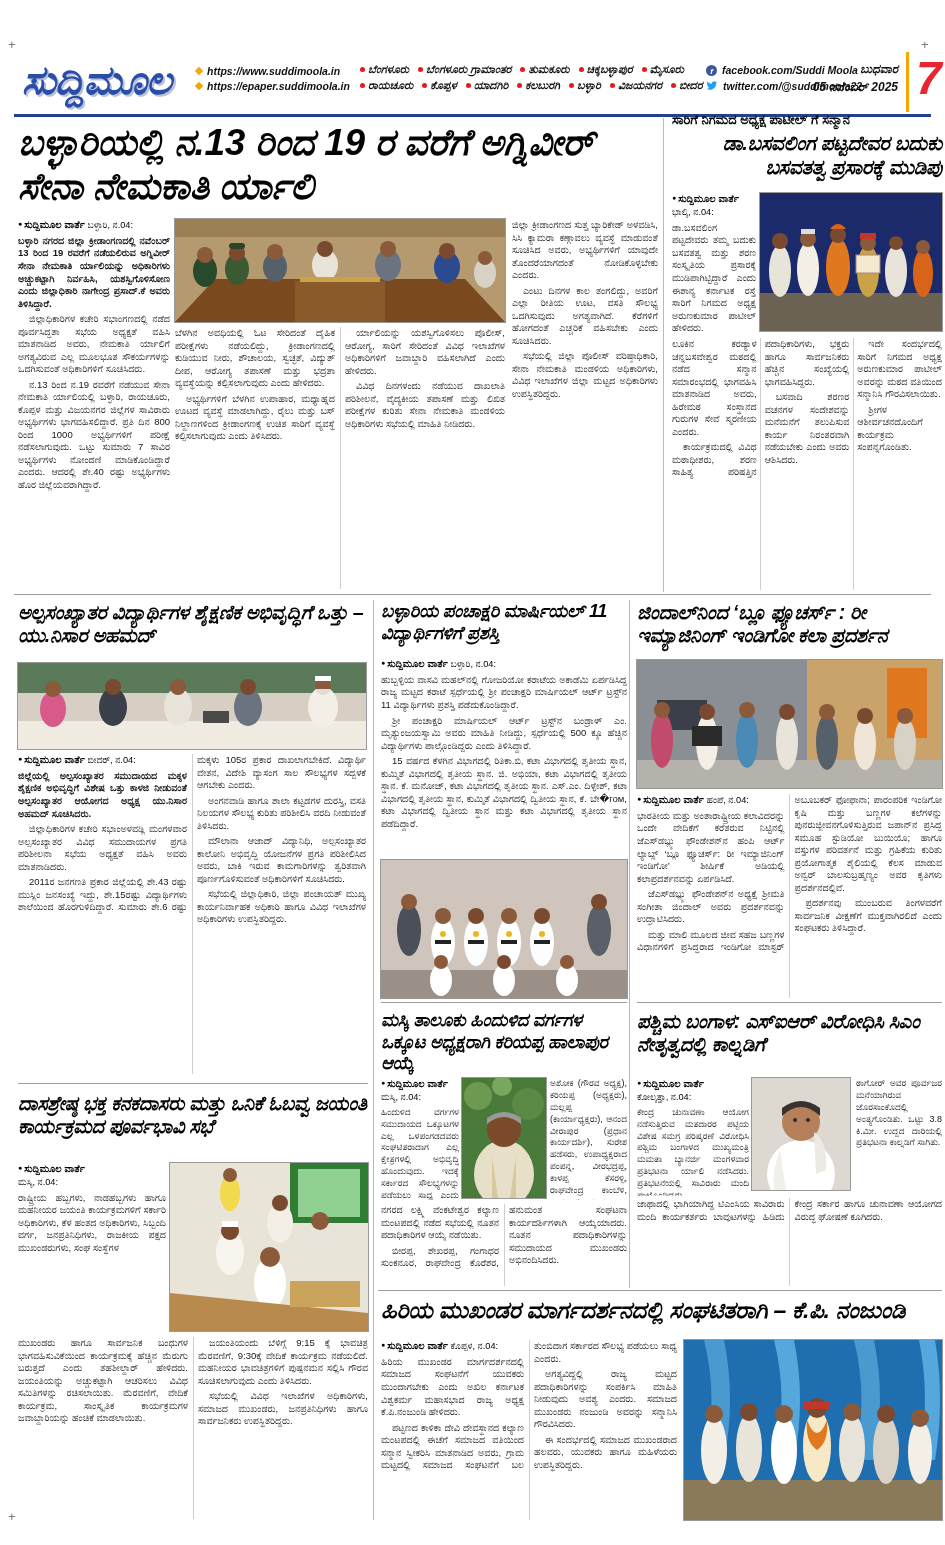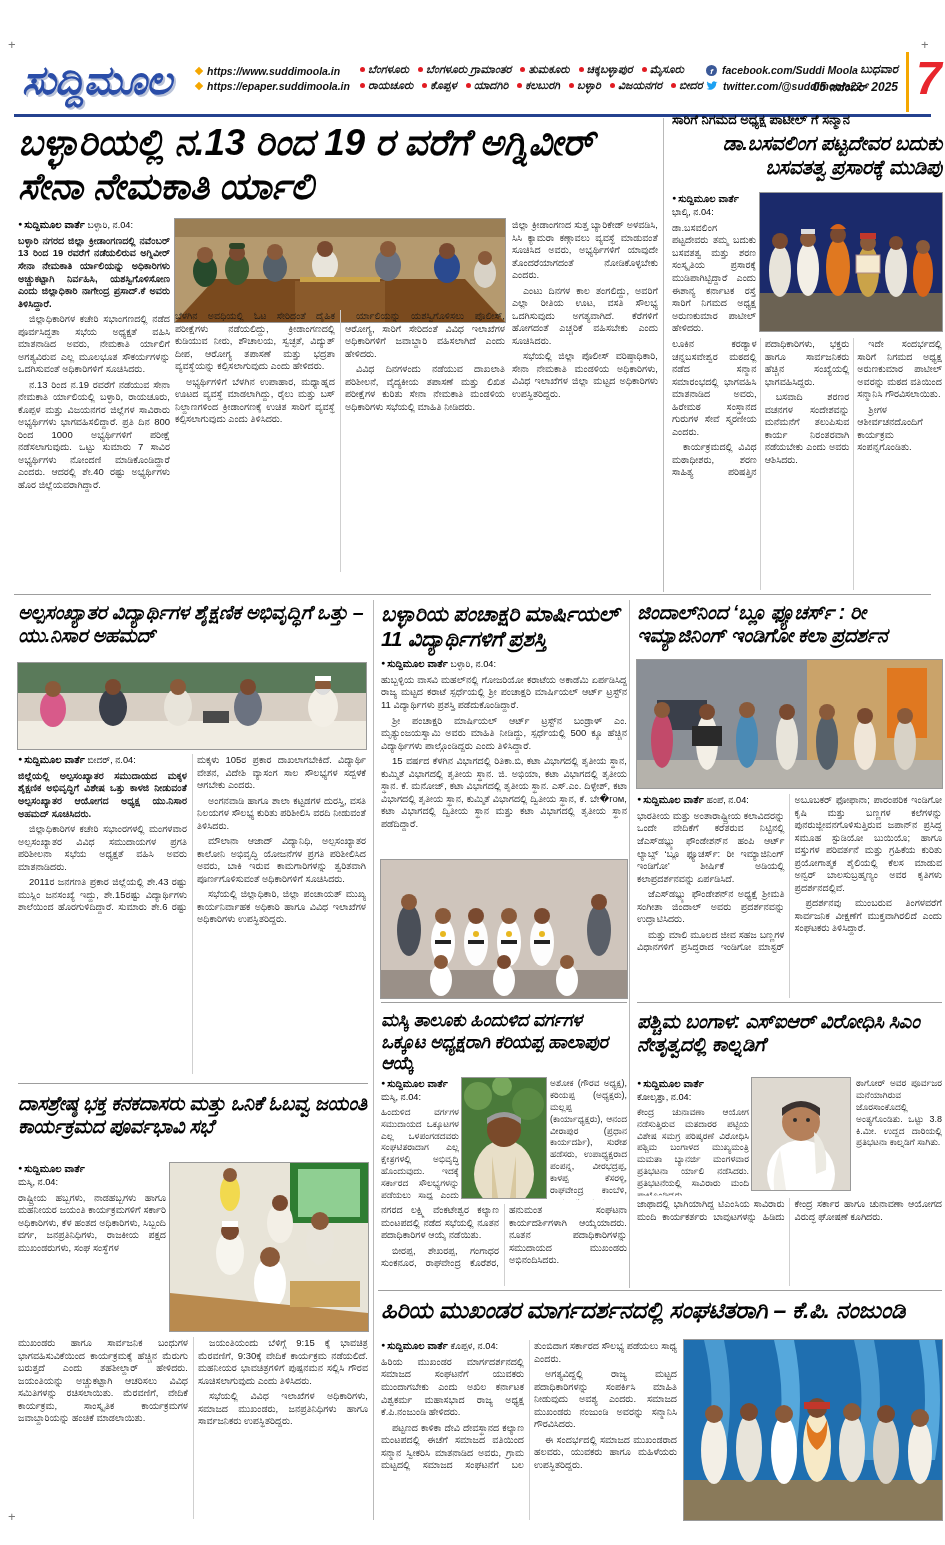--- a/index.html
+++ b/index.html
@@ -170,21 +170,21 @@
       <ellipse cx="213" cy="46" rx="13" ry="16" fill="#6b7280"></ellipse>
         <circle cx="213" cy="30" r="8" fill="#8a5a3a"></circle>
       <ellipse cx="272" cy="48" rx="13" ry="16" fill="#2b4a8f"></ellipse>
         <circle cx="272" cy="32" r="8" fill="#7a4a30"></circle>
       <ellipse cx="310" cy="54" rx="11" ry="15" fill="#d8d2c6"></ellipse>
         <circle cx="310" cy="39" r="7" fill="#8a5a3a"></circle>
       <rect x="125" y="58" width="80" height="5" fill="#caa349"></rect>
     </svg>
   </div>
 
-  <div class="abs bt cols2" style="left:175px;top:310px;width:330px;height:262px;overflow:hidden;">
+  <div class="abs bt cols2" style="left:175px;top:327px;width:330px;height:262px;overflow:hidden;">
     <p class="nofi">ಬೆಳಗಿನ ಅವಧಿಯಲ್ಲಿ ಓಟ ಸೇರಿದಂತೆ ದೈಹಿಕ ಪರೀಕ್ಷೆಗಳು ನಡೆಯಲಿದ್ದು, ಕ್ರೀಡಾಂಗಣದಲ್ಲಿ ಕುಡಿಯುವ ನೀರು, ಶೌಚಾಲಯ, ಸ್ವಚ್ಛತೆ, ವಿದ್ಯುತ್ ದೀಪ, ಆರೋಗ್ಯ ತಪಾಸಣೆ ಮತ್ತು ಭದ್ರತಾ ವ್ಯವಸ್ಥೆಯನ್ನು ಕಲ್ಪಿಸಲಾಗುವುದು ಎಂದು ಹೇಳಿದರು.</p>
     <p>ಅಭ್ಯರ್ಥಿಗಳಿಗೆ ಬೆಳಗಿನ ಉಪಾಹಾರ, ಮಧ್ಯಾಹ್ನದ ಊಟದ ವ್ಯವಸ್ಥೆ ಮಾಡಲಾಗಿದ್ದು, ರೈಲು ಮತ್ತು ಬಸ್ ನಿಲ್ದಾಣಗಳಿಂದ ಕ್ರೀಡಾಂಗಣಕ್ಕೆ ಉಚಿತ ಸಾರಿಗೆ ವ್ಯವಸ್ಥೆ ಕಲ್ಪಿಸಲಾಗುವುದು ಎಂದು ತಿಳಿಸಿದರು.</p>
     <p>ರ್ಯಾಲಿಯನ್ನು ಯಶಸ್ವಿಗೊಳಿಸಲು ಪೊಲೀಸ್, ಆರೋಗ್ಯ, ಸಾರಿಗೆ ಸೇರಿದಂತೆ ವಿವಿಧ ಇಲಾಖೆಗಳ ಅಧಿಕಾರಿಗಳಿಗೆ ಜವಾಬ್ದಾರಿ ವಹಿಸಲಾಗಿದೆ ಎಂದು ಹೇಳಿದರು.</p>
     <p>ವಿವಿಧ ದಿನಗಳಂದು ನಡೆಯುವ ದಾಖಲಾತಿ ಪರಿಶೀಲನೆ, ವೈದ್ಯಕೀಯ ತಪಾಸಣೆ ಮತ್ತು ಲಿಖಿತ ಪರೀಕ್ಷೆಗಳ ಕುರಿತು ಸೇನಾ ನೇಮಕಾತಿ ಮಂಡಳಿಯ ಅಧಿಕಾರಿಗಳು ಸಭೆಯಲ್ಲಿ ಮಾಹಿತಿ ನೀಡಿದರು.</p>
   </div>
 
   <div class="abs bt" style="left:512px;top:219px;width:146px;height:370px;overflow:hidden;">
     <p class="nofi">ಜಿಲ್ಲಾ ಕ್ರೀಡಾಂಗಣದ ಸುತ್ತ ಬ್ಯಾರಿಕೇಡ್ ಅಳವಡಿಸಿ, ಸಿಸಿ ಕ್ಯಾಮರಾ ಕಣ್ಗಾವಲು ವ್ಯವಸ್ಥೆ ಮಾಡುವಂತೆ ಸೂಚಿಸಿದ ಅವರು, ಅಭ್ಯರ್ಥಿಗಳಿಗೆ ಯಾವುದೇ ತೊಂದರೆಯಾಗದಂತೆ ನೋಡಿಕೊಳ್ಳಬೇಕು ಎಂದರು.</p>
     <p>ಎಂಟು ದಿನಗಳ ಕಾಲ ತಂಗಲಿದ್ದು, ಅವರಿಗೆ ಎಲ್ಲಾ ರೀತಿಯ ಊಟ, ವಸತಿ ಸೌಲಭ್ಯ ಒದಗಿಸುವುದು ಅಗತ್ಯವಾಗಿದೆ. ಕೆರೆಗಳಿಗೆ ಹೋಗದಂತೆ ಎಚ್ಚರಿಕೆ ವಹಿಸಬೇಕು ಎಂದು ಸೂಚಿಸಿದರು.</p>
     <p>ಸಭೆಯಲ್ಲಿ ಜಿಲ್ಲಾ ಪೊಲೀಸ್ ವರಿಷ್ಠಾಧಿಕಾರಿ, ಸೇನಾ ನೇಮಕಾತಿ ಮಂಡಳಿಯ ಅಧಿಕಾರಿಗಳು, ವಿವಿಧ ಇಲಾಖೆಗಳ ಜಿಲ್ಲಾ ಮಟ್ಟದ ಅಧಿಕಾರಿಗಳು ಉಪಸ್ಥಿತರಿದ್ದರು.</p>
@@ -255,21 +255,21 @@
         <circle cx="305" cy="23" r="8" fill="#8a5a3a"></circle>
         <rect x="297" y="13" width="16" height="5" fill="#fff"></rect>
         <path d="M297 26 q8 12 16 0 z" fill="#ddd"></path>
       <rect x="185" y="48" width="26" height="12" fill="#4a4a4a"></rect>
     </svg>
   </div>
 
   <div class="abs bt cols2" style="left:18px;top:754px;width:348px;height:320px;overflow:hidden;">
     <div class="byline"><span class="bdot">●</span><span>ಸುದ್ದಿಮೂಲ ವಾರ್ತೆ</span> <span class="dl">ಬೀದರ್, ನ.04:</span></div>
     <p class="lead nofi">ಜಿಲ್ಲೆಯಲ್ಲಿ ಅಲ್ಪಸಂಖ್ಯಾತರ ಸಮುದಾಯದ ಮಕ್ಕಳ ಶೈಕ್ಷಣಿಕ ಅಭಿವೃದ್ಧಿಗೆ ವಿಶೇಷ ಒತ್ತು ಕಾಳಜಿ ನೀಡುವಂತೆ ಅಲ್ಪಸಂಖ್ಯಾತರ ಆಯೋಗದ ಅಧ್ಯಕ್ಷ ಯು.ನಿಸಾರ ಅಹಮದ್ ಸೂಚಿಸಿದರು.</p>
-    <p>ಜಿಲ್ಲಾಧಿಕಾರಿಗಳ ಕಚೇರಿ ಸಭಾಂರಗಳಲ್ಲಿ ಮಂಗಳವಾರ ಅಲ್ಪಸಂಖ್ಯಾತರ ವಿವಿಧ ಸಮುದಾಯಗಳ ಪ್ರಗತಿ ಪರಿಶೀಲನಾ ಸಭೆಯ ಅಧ್ಯಕ್ಷತೆ ವಹಿಸಿ ಅವರು ಮಾತನಾಡಿದರು.</p>
+    <p>ಜಿಲ್ಲಾಧಿಕಾರಿಗಳ ಕಚೇರಿ ಸಭಾಂಅಳವಡ್ಲಿ ಮಂಗಳವಾರ ಅಲ್ಪಸಂಖ್ಯಾತರ ವಿವಿಧ ಸಮುದಾಯಗಳ ಪ್ರಗತಿ ಪರಿಶೀಲನಾ ಸಭೆಯ ಅಧ್ಯಕ್ಷತೆ ವಹಿಸಿ ಅವರು ಮಾತನಾಡಿದರು.</p>
     <p>2011ರ ಜನಗಣತಿ ಪ್ರಕಾರ ಜಿಲ್ಲೆಯಲ್ಲಿ ಶೇ.43 ರಷ್ಟು ಮುಸ್ಲಿಂ ಜನಸಂಖ್ಯೆ ಇದ್ದು, ಶೇ.15ರಷ್ಟು ವಿದ್ಯಾರ್ಥಿಗಳು ಶಾಲೆಯಿಂದ ಹೊರಗುಳಿದಿದ್ದಾರೆ. ಸುಮಾರು ಶೇ.6 ರಷ್ಟು ಮಕ್ಕಳು 105ರ ಪ್ರಕಾರ ದಾಖಲಾಗಬೇಕಿದೆ. ವಿದ್ಯಾರ್ಥಿ ವೇತನ, ವಿದೇಶಿ ವ್ಯಾಸಂಗ ಸಾಲ ಸೌಲಭ್ಯಗಳ ಸದ್ಬಳಕೆ ಆಗಬೇಕು ಎಂದರು.</p>
     <p>ಅಂಗನವಾಡಿ ಹಾಗೂ ಶಾಲಾ ಕಟ್ಟಡಗಳ ದುರಸ್ತಿ, ವಸತಿ ನಿಲಯಗಳ ಸೌಲಭ್ಯ ಕುರಿತು ಪರಿಶೀಲಿಸಿ ವರದಿ ನೀಡುವಂತೆ ತಿಳಿಸಿದರು.</p>
     <p>ಮೌಲಾನಾ ಆಜಾದ್ ವಿದ್ಯಾನಿಧಿ, ಅಲ್ಪಸಂಖ್ಯಾತರ ಕಾಲೋನಿ ಅಭಿವೃದ್ಧಿ ಯೋಜನೆಗಳ ಪ್ರಗತಿ ಪರಿಶೀಲಿಸಿದ ಅವರು, ಬಾಕಿ ಇರುವ ಕಾಮಗಾರಿಗಳನ್ನು ತ್ವರಿತವಾಗಿ ಪೂರ್ಣಗೊಳಿಸುವಂತೆ ಅಧಿಕಾರಿಗಳಿಗೆ ಸೂಚಿಸಿದರು.</p>
     <p>ಸಭೆಯಲ್ಲಿ ಜಿಲ್ಲಾಧಿಕಾರಿ, ಜಿಲ್ಲಾ ಪಂಚಾಯತ್ ಮುಖ್ಯ ಕಾರ್ಯನಿರ್ವಾಹಕ ಅಧಿಕಾರಿ ಹಾಗೂ ವಿವಿಧ ಇಲಾಖೆಗಳ ಅಧಿಕಾರಿಗಳು ಉಪಸ್ಥಿತರಿದ್ದರು.</p>
   </div>
 
   <div class="abs hr" style="left:18px;top:1083px;width:350px;"></div>
 
   <div class="abs hl" style="left:18px;top:1092px;width:352px;font-size:19.5px;">ದಾಸಶ್ರೇಷ್ಠ ಭಕ್ತ ಕನಕದಾಸರು ಮತ್ತು ಒನಿಕೆ ಓಬವ್ವ ಜಯಂತಿ ಕಾರ್ಯಕ್ರಮದ ಪೂರ್ವಭಾವಿ ಸಭೆ</div>
 
@@ -298,21 +298,21 @@
       <rect x="120" y="118" width="70" height="26" fill="#caa35d"></rect>
     </svg>
   </div>
 
   <div class="abs bt cols2" style="left:18px;top:1337px;width:350px;height:182px;overflow:hidden;">
     <p class="nofi">ಮುಖಂಡರು ಹಾಗೂ ಸಾರ್ವಜನಿಕ ಬಂಧುಗಳ ಭಾಗವಹಿಸುವಿಕೆಯಿಂದ ಕಾರ್ಯಕ್ರಮಕ್ಕೆ ಹೆಚ್ಚಿನ ಮೆರುಗು ಬರುತ್ತದೆ ಎಂದು ತಹಶೀಲ್ದಾರ್ ಹೇಳಿದರು. ಜಯಂತಿಯನ್ನು ಅಚ್ಚುಕಟ್ಟಾಗಿ ಆಚರಿಸಲು ವಿವಿಧ ಸಮಿತಿಗಳನ್ನು ರಚಿಸಲಾಯಿತು. ಮೆರವಣಿಗೆ, ವೇದಿಕೆ ಕಾರ್ಯಕ್ರಮ, ಸಾಂಸ್ಕೃತಿಕ ಕಾರ್ಯಕ್ರಮಗಳ ಜವಾಬ್ದಾರಿಯನ್ನು ಹಂಚಿಕೆ ಮಾಡಲಾಯಿತು.</p>
     <p>ಜಯಂತಿಯಂದು ಬೆಳಿಗ್ಗೆ 9:15 ಕ್ಕೆ ಭಾವಚಿತ್ರ ಮೆರವಣಿಗೆ, 9:30ಕ್ಕೆ ವೇದಿಕೆ ಕಾರ್ಯಕ್ರಮ ನಡೆಯಲಿದೆ. ಮಹನೀಯರ ಭಾವಚಿತ್ರಗಳಿಗೆ ಪುಷ್ಪನಮನ ಸಲ್ಲಿಸಿ ಗೌರವ ಸೂಚಿಸಲಾಗುವುದು ಎಂದು ತಿಳಿಸಿದರು.</p>
     <p>ಸಭೆಯಲ್ಲಿ ವಿವಿಧ ಇಲಾಖೆಗಳ ಅಧಿಕಾರಿಗಳು, ಸಮಾಜದ ಮುಖಂಡರು, ಜನಪ್ರತಿನಿಧಿಗಳು ಹಾಗೂ ಸಾರ್ವಜನಿಕರು ಉಪಸ್ಥಿತರಿದ್ದರು.</p>
   </div>
 
-  <div class="abs hl" style="left:381px;top:601px;width:246px;font-size:21px;">ಬಳ್ಳಾರಿಯ ಪಂಚಾಕ್ಷರಿ ಮಾರ್ಷಿಯಲ್ 11 ವಿದ್ಯಾರ್ಥಿಗಳಿಗೆ ಪ್ರಶಸ್ತಿ</div>
+  <div class="abs hl" style="left:381px;top:601px;width:246px;font-size:18px;">ಬಳ್ಳಾರಿಯ ಪಂಚಾಕ್ಷರಿ ಮಾರ್ಷಿಯಲ್ 11 ವಿದ್ಯಾರ್ಥಿಗಳಿಗೆ ಪ್ರಶಸ್ತಿ</div>
 
   <div class="abs bt" style="left:381px;top:658px;width:246px;height:200px;overflow:hidden;">
     <div class="byline"><span class="bdot">●</span><span>ಸುದ್ದಿಮೂಲ ವಾರ್ತೆ</span> <span class="dl">ಬಳ್ಳಾರಿ, ನ.04:</span></div>
     <p class="nofi">ಹುಬ್ಬಳ್ಳಿಯ ವಾಸವಿ ಮಹಲ್‌ನಲ್ಲಿ ಗೋಜರಿಯೋ ಕರಾಟೆಯ ಅಕಾಡೆಮಿ ಏರ್ಪಡಿಸಿದ್ದ ರಾಜ್ಯ ಮಟ್ಟದ ಕರಾಟೆ ಸ್ಪರ್ಧೆಯಲ್ಲಿ ಶ್ರೀ ಪಂಚಾಕ್ಷರಿ ಮಾರ್ಷಿಯಲ್ ಆರ್ಟ್ ಟ್ರಸ್ಟ್‌ನ 11 ವಿದ್ಯಾರ್ಥಿಗಳು ಪ್ರಶಸ್ತಿ ಪಡೆದುಕೊಂಡಿದ್ದಾರೆ.</p>
     <p>ಶ್ರೀ ಪಂಚಾಕ್ಷರಿ ಮಾರ್ಷಿಯಲ್ ಆರ್ಟ್ ಟ್ರಸ್ಟ್‌ನ ಬಂಡ್ರಾಳ್ ಎಂ. ಮೃತ್ಯುಂಜಯಸ್ವಾಮಿ ಅವರು ಮಾಹಿತಿ ನೀಡಿದ್ದು, ಸ್ಪರ್ಧೆಯಲ್ಲಿ 500 ಕ್ಕೂ ಹೆಚ್ಚಿನ ವಿದ್ಯಾರ್ಥಿಗಳು ಪಾಲ್ಗೊಂಡಿದ್ದರು ಎಂದು ತಿಳಿಸಿದ್ದಾರೆ.</p>
     <p>15 ವರ್ಷದ ಕೆಳಗಿನ ವಿಭಾಗದಲ್ಲಿ ರಿತಿಕಾ.ಬಿ, ಕಟಾ ವಿಭಾಗದಲ್ಲಿ ತೃತೀಯ ಸ್ಥಾನ, ಕುಮ್ಮಿತೆ ವಿಭಾಗದಲ್ಲಿ ತೃತೀಯ ಸ್ಥಾನ. ಜಿ. ಅಭಿಯಾ, ಕಟಾ ವಿಭಾಗದಲ್ಲಿ ತೃತೀಯ ಸ್ಥಾನ. ಕೆ. ಮನೋಜ್, ಕಟಾ ವಿಭಾಗದಲ್ಲಿ ತೃತೀಯ ಸ್ಥಾನ. ಎಸ್.ಎಂ. ದಿಳ್ಳೇಶ್, ಕಟಾ ವಿಭಾಗದಲ್ಲಿ ತೃತೀಯ ಸ್ಥಾನ, ಕುಮ್ಮಿತೆ ವಿಭಾಗದಲ್ಲಿ ದ್ವಿತೀಯ ಸ್ಥಾನ, ಕೆ. ಬೇ�гом, ಕಟಾ ವಿಭಾಗದಲ್ಲಿ ದ್ವಿತೀಯ ಸ್ಥಾನ ಮತ್ತು ಕಟಾ ವಿಭಾಗದಲ್ಲಿ ತೃತೀಯ ಸ್ಥಾನ ಪಡೆದಿದ್ದಾರೆ.</p>
   </div>
 
   <div class="abs photoframe" style="left:381px;top:860px;width:246px;height:138px;" aria-label="ಪ್ರಶಸ್ತಿ ಪಡೆದ ಕರಾಟೆ ವಿದ್ಯಾರ್ಥಿಗಳು">
     <svg class="photo" viewBox="0 0 246 138" preserveAspectRatio="none">

